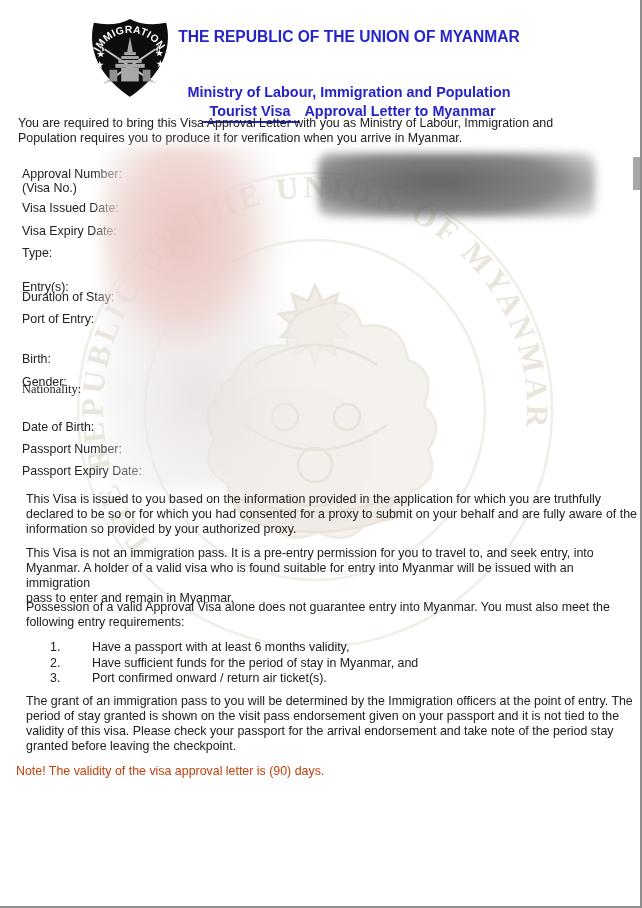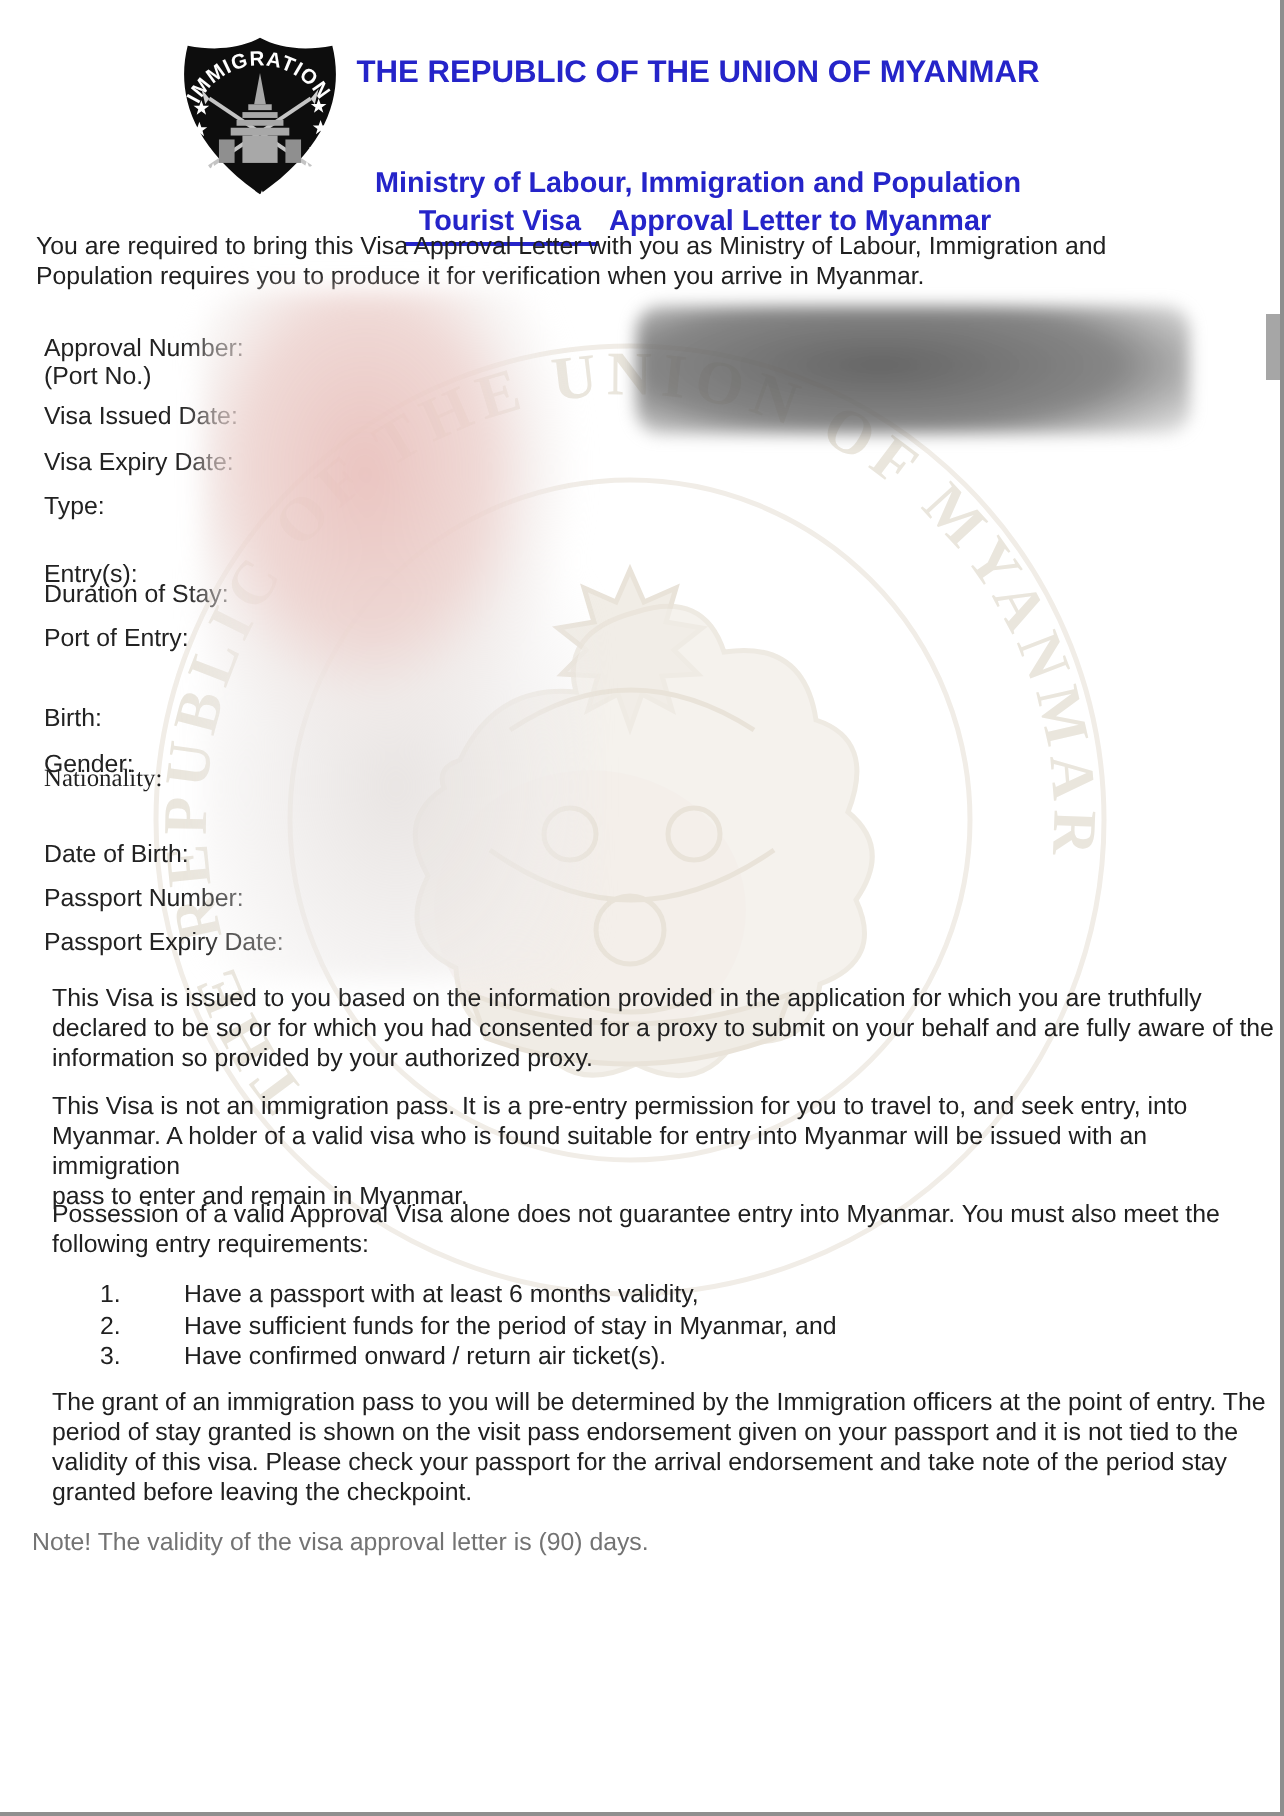--- a/index.html
+++ b/index.html
@@ -15,21 +15,21 @@
   .hdr .l1{font-size:15.6px;line-height:20px;letter-spacing:0px;}
   .hdr .l2{font-size:14.4px;line-height:18px;margin-top:36px;}
   .hdr .l3{font-size:14.4px;line-height:18px;margin-top:1px;}
   .uline{border-bottom:2px solid #2524c9;padding:0 9px 1px 7px;margin-right:5px;display:inline-block;}
   
   .para{position:absolute;left:26px;width:614px;font-size:12.4px;line-height:15px;white-space:pre-line;}
   .fld{position:absolute;left:22px;font-size:12.4px;line-height:14px;color:#222;}
   .req-row{display:flex;line-height:15px;font-size:12.4px;margin-bottom:0.5px;}
   .req-num{width:26px;}
   .req-txt{margin-left:16px;}
-  .note{position:absolute;left:16px;top:764px;font-size:12.4px;color:#737373;}
+  .note{position:absolute;left:16px;top:764px;font-size:12.4px;color:#c2410c;}
   
   .blur-pink{
     position:absolute;left:100px;top:145px;width:196px;height:345px;border-radius:26px;
     background:
       radial-gradient(55% 42% at 42% 26%, rgba(233,193,189,0.95), rgba(236,209,205,0.82) 55%, rgba(240,233,231,0.55) 80%, rgba(245,244,243,0) 100%),
       radial-gradient(62% 46% at 50% 72%, rgba(229,224,222,0.85), rgba(238,235,234,0.55) 62%, rgba(245,244,243,0) 100%);
     filter:blur(6px);z-index:6;
   }
   .blur-gray{
     position:absolute;left:318px;top:153px;width:277px;height:64px;border-radius:12px;
@@ -117,21 +117,21 @@
     <div class="hdr">
       <div class="l1">THE REPUBLIC OF THE UNION OF MYANMAR</div>
       <div class="l2">Ministry of Labour, Immigration and Population</div>
       <div class="l3"><span class="uline">Tourist Visa</span><span>Approval Letter to Myanmar</span></div>
     </div>
 
     <div class="para" style="top:116px;left:18px;">You are required to bring this Visa Approval Letter with you as Ministry of Labour, Immigration and
 Population requires you to produce it for verification when you arrive in Myanmar.</div>
 
     <div class="fld" style="top:167px;">Approval Number:</div>
-    <div class="fld" style="top:181px;">(Port No.)</div>
+    <div class="fld" style="top:181px;">(Visa No.)</div>
     <div class="fld" style="top:201px;">Visa Issued Date:</div>
     <div class="fld" style="top:224px;">Visa Expiry Date:</div>
     <div class="fld" style="top:246px;">Type:</div>
     <div class="fld" style="top:280px;">Entry(s):</div>
     <div class="fld" style="top:290px;">Duration of Stay:</div>
     <div class="fld" style="top:312px;">Port of Entry:</div>
 
     <div class="fld" style="top:352px;">Birth:</div>
     <div class="fld" style="top:375px;">Gender:</div>
     <div class="fld" style="top:382px;font-family:Liberation Serif, serif;">Nationality:</div>
@@ -152,21 +152,21 @@
       <div class="req-row">
         <span class="req-num">1.</span>
         <span class="req-txt">Have a passport with at least 6 months validity,</span>
       </div>
       <div class="req-row">
         <span class="req-num">2.</span>
         <span class="req-txt">Have sufficient funds for the period of stay in Myanmar, and</span>
       </div>
       <div class="req-row">
         <span class="req-num">3.</span>
-        <span class="req-txt">Have confirmed onward / return air ticket(s).</span>
+        <span class="req-txt">Port confirmed onward / return air ticket(s).</span>
       </div>
     </div>
 
     <div class="para" style="top:694px;">The grant of an immigration pass to you will be determined by the Immigration officers at the point of entry. The
 period of stay granted is shown on the visit pass endorsement given on your passport and it is not tied to the
 validity of this visa. Please check your passport for the arrival endorsement and take note of the period stay
 granted before leaving the checkpoint.</div>
 
     <div class="note">Note! The validity of the visa approval letter is (90) days.</div>
   </div>

